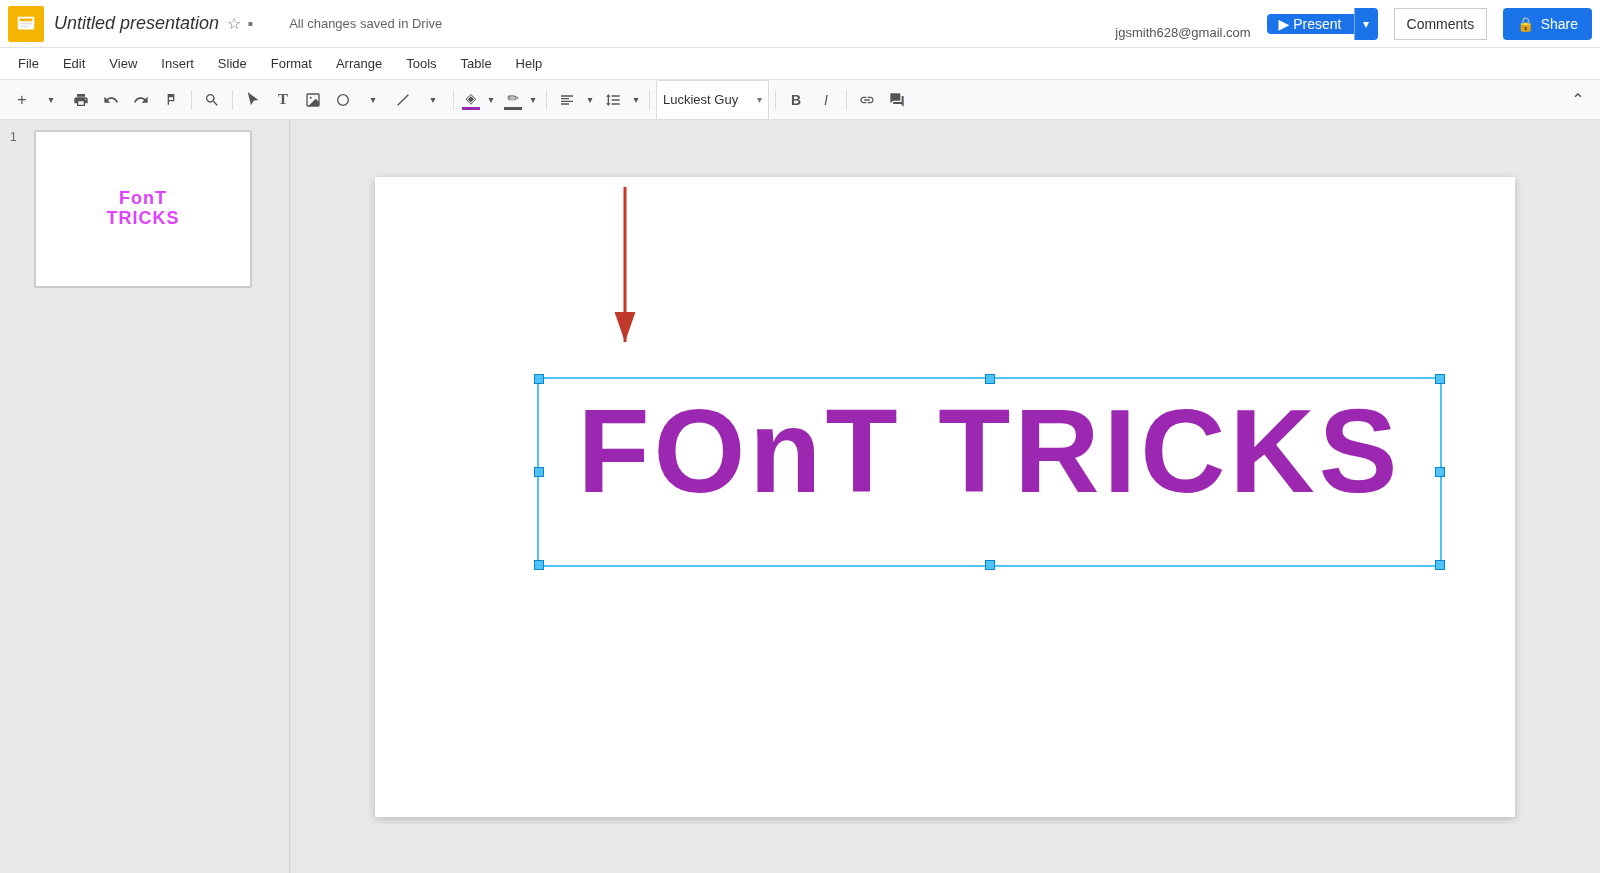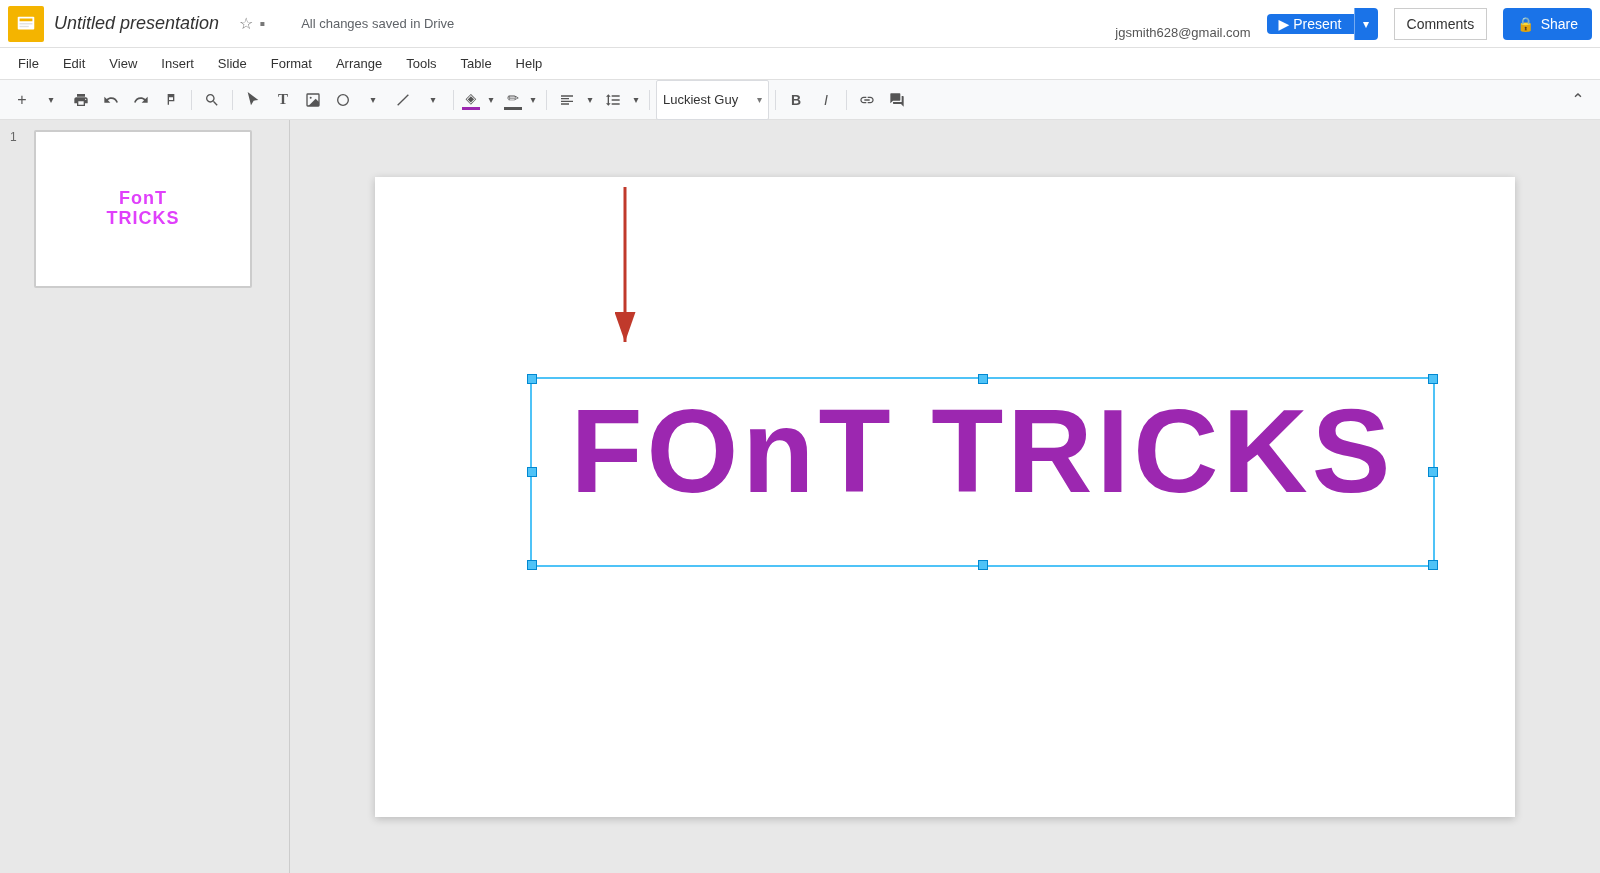--- a/index.html
+++ b/index.html
@@ -17,21 +17,21 @@
     #app-icon {
       width: 36px; height: 36px;
       background: #f4b400;
       border-radius: 2px;
       display: flex; align-items: center; justify-content: center;
       margin-right: 10px;
       flex-shrink: 0;
     }
     #app-icon svg { width: 22px; height: 22px; }
     #title-area { display: flex; align-items: center; flex: 1; }
-    #doc-title { font-size: 18px; color: #333; font-style: italic; margin-right: 20px; }
+    #doc-title { font-size: 18px; color: #333; font-style: italic; margin-right: 8px; }
     #star-icon, #folder-icon { color: #777; margin-right: 6px; font-size: 16px; cursor: pointer; }
     #top-right { display: flex; align-items: flex-end; gap: 16px; margin-left: auto; }
     #user-email { font-size: 13px; color: #555; }
     #present-btn {
       display: flex; align-items: center;
       background: #1a73e8; color: #fff;
       border: none; border-radius: 4px;
       font-size: 14px; font-weight: 500;
       padding: 0 12px; height: 20px; cursor: pointer;
     }
@@ -163,21 +163,21 @@
       width: 1140px;
       height: 640px;
       background: #fff;
       position: relative;
       box-shadow: 0 2px 8px rgba(0,0,0,0.2);
     }
 
     
     #text-box {
       position: absolute;
-      left: 155px;
+      left: 162px;
       top: 200px;
       width: 905px;
       height: 190px;
       border: 2px solid #4fc3f7;
       cursor: move;
     }
     
     .handle {
       width: 10px; height: 10px;
       background: #4fc3f7;

